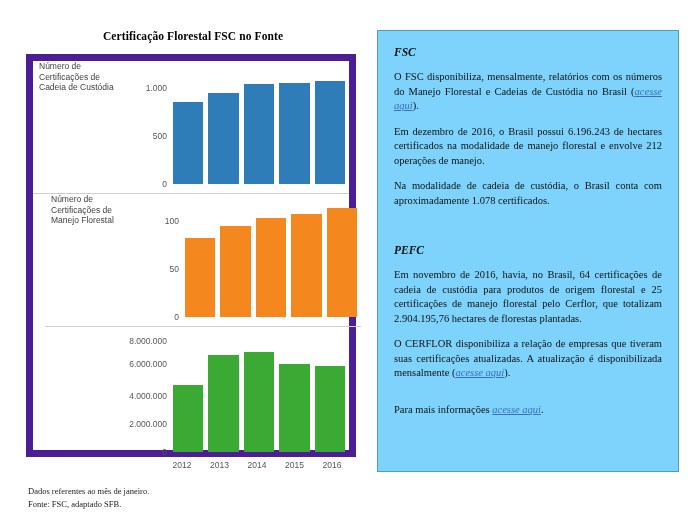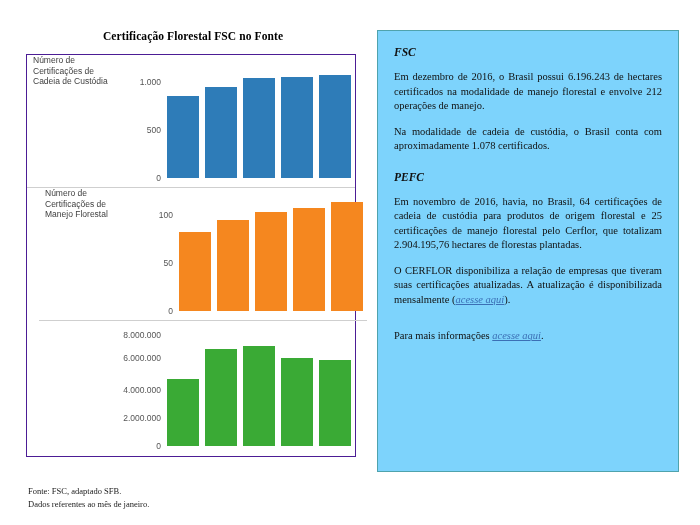--- a/index.html
+++ b/index.html
@@ -36,21 +36,21 @@
     width: 330px;
     margin-left: 6px;
     letter-spacing: 0.1px;
   }
   #plot-frame {
     position: absolute;
     left: 4px;
     top: 24px;
     width: 330px;
     height: 403px;
-    border: 1px solid #4c1d95;
+    border: 7px solid #4c1d95;
     box-sizing: border-box;
     background: #ffffff;
   }
   .panel-row {
     position: relative;
     width: 100%;
     box-sizing: border-box;
     border-bottom: 1px solid #cfcfcf;
   }
   .panel-row.last { border-bottom: none; }
@@ -159,21 +159,21 @@
   }
   #text-box h3 {
     margin: 0 0 12px 0;
     font-size: 11.5px;
     font-style: italic;
     font-weight: bold;
     font-family: "Liberation Serif", serif;
     color: #111;
   }
   #text-box h3.second {
-    margin-top: 17px;
+    margin-top: 36px;
   }
   #text-box p {
     margin: 0 0 11px 0;
     font-size: 10.5px;
     line-height: 14.5px;
     text-align: justify;
     font-family: "Liberation Serif", serif;
     color: #111;
   }
   .lnk {
@@ -249,30 +249,40 @@
                 <div class="bar" style="background: rgb(58, 170, 53); height: 97.5px;"></div>
                 <div class="bar" style="background: rgb(58, 170, 53); height: 99.5893px;"></div>
                 <div class="bar" style="background: rgb(58, 170, 53); height: 87.75px;"></div>
                 <div class="bar" style="background: rgb(58, 170, 53); height: 86.3048px;"></div>
               </div>
           </div>
         </div>
       </div>
     </div>
 
+    <div id="xaxis">
+      <div id="xaxis-inner">
+          <div class="xtick">2012</div>
+          <div class="xtick">2013</div>
+          <div class="xtick">2014</div>
+          <div class="xtick">2015</div>
+          <div class="xtick">2016</div>
+        </div>
+    </div>
 
     <div id="source">
+      <div>Dados referentes ao mês de janeiro.</div>
       <div>Fonte: FSC, adaptado SFB.</div>
-      <div>Dados referentes ao mês de janeiro.</div>
     </div>
   </div>
 
   <div id="text-box">
     <h3>FSC</h3>
 
+    <p><span>O FSC disponibiliza, mensalmente, relatórios com os números do Manejo Florestal e Cadeias de Custódia no Brasil (</span><span class="lnk">acesse aqui</span><span>).</span></p>
 
     <p>Em dezembro de 2016, o Brasil possui 6.196.243 de hectares certificados na modalidade de manejo florestal e envolve 212 operações de manejo.</p>
 
     <p>Na modalidade de cadeia de custódia, o Brasil conta com aproximadamente 1.078 certificados.</p>
 
     <h3 class="second">PEFC</h3>
 
     <p>Em novembro de 2016, havia, no Brasil, 64 certificações de cadeia de custódia para produtos de origem florestal e 25 certificações de manejo florestal pelo Cerflor, que totalizam 2.904.195,76 hectares de florestas plantadas.</p>
 
     <p><span>O CERFLOR disponibiliza a relação de empresas que tiveram suas certificações atualizadas. A atualização é disponibilizada mensalmente (</span><span class="lnk">acesse aqui</span><span>).</span></p>

